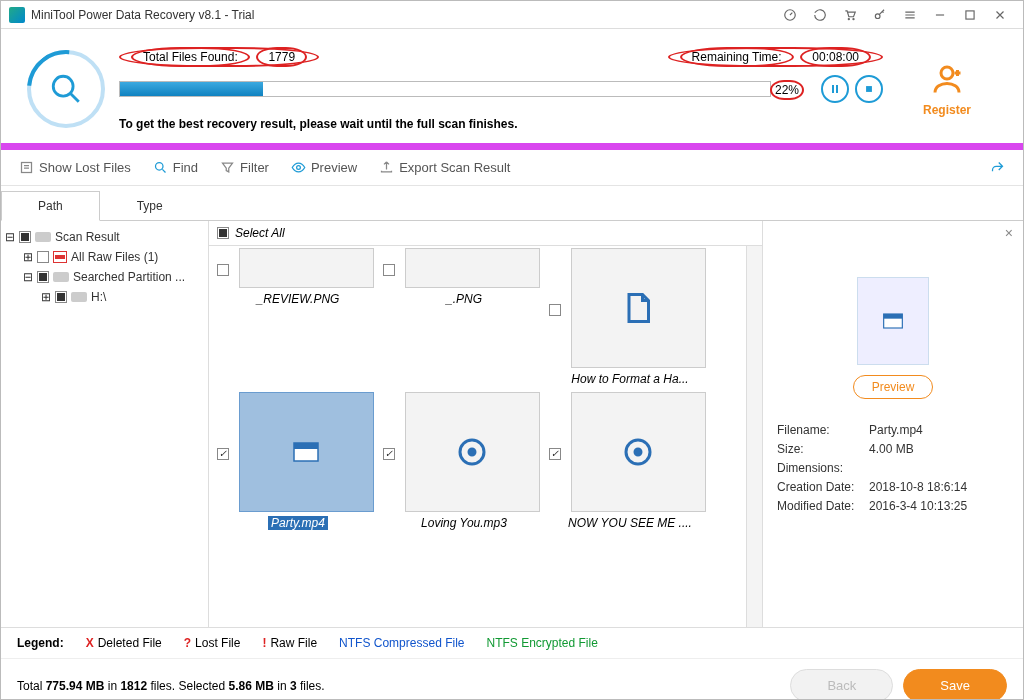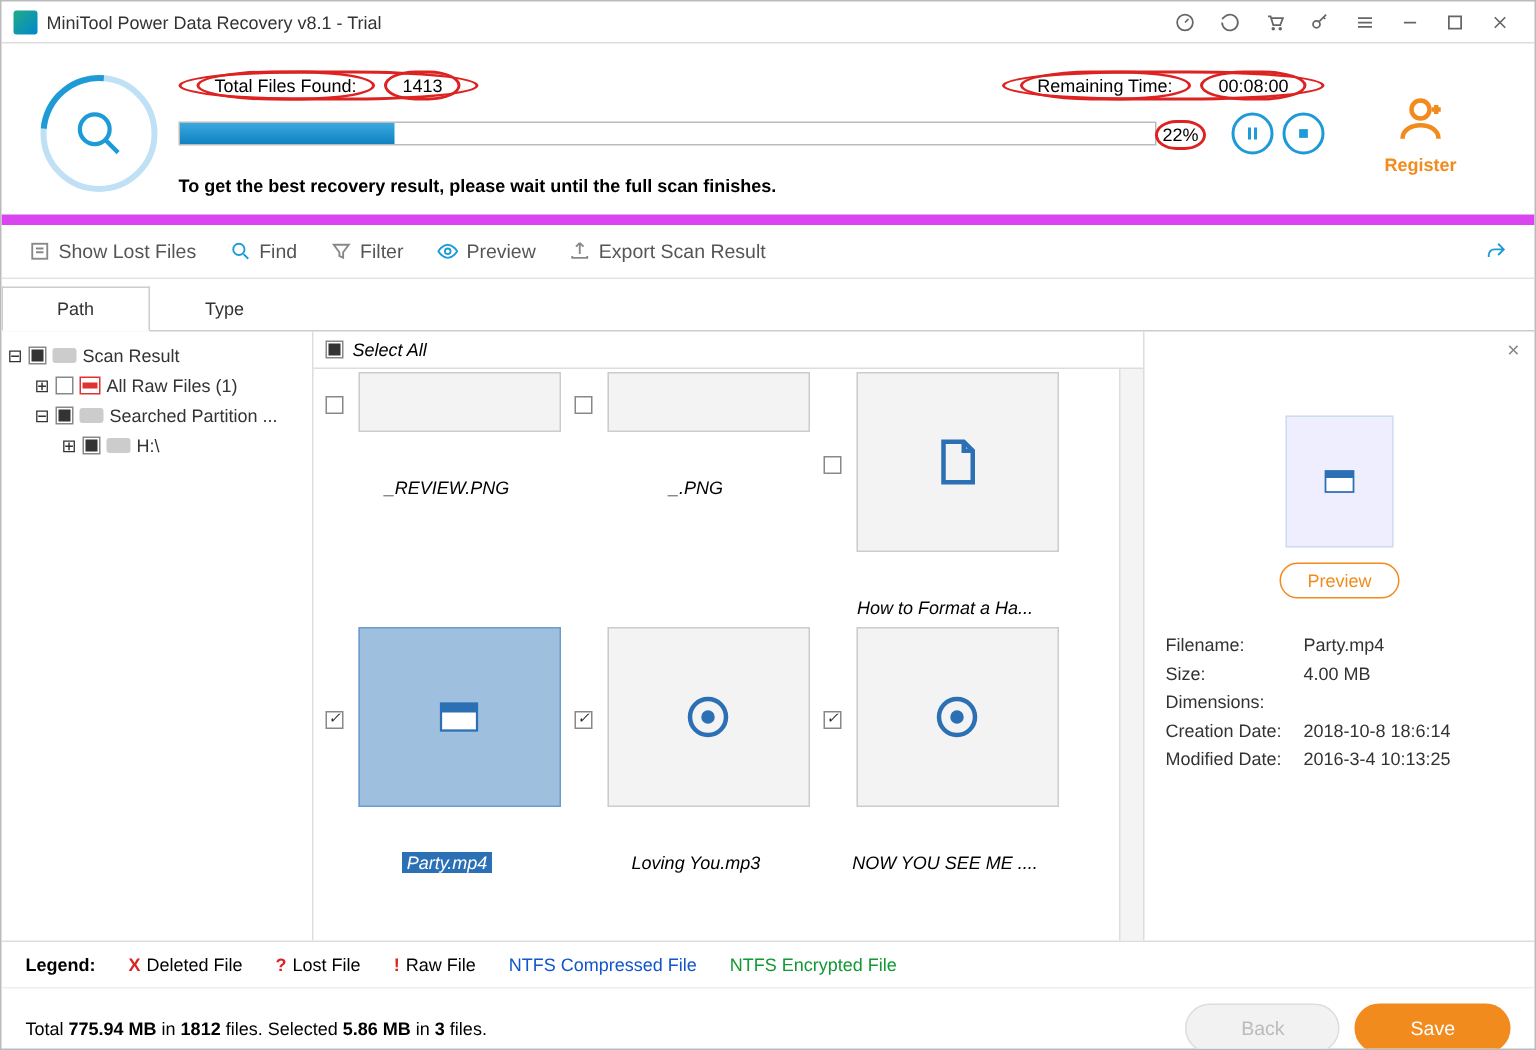--- a/index.html
+++ b/index.html
@@ -58,21 +58,21 @@
 .select-all .cb::after{content:"";display:block;width:8px;height:8px;margin:1px;background:#333;}
 .grid { flex:1; overflow:auto; padding:2px 4px 2px 8px; display:flex; flex-wrap:wrap; gap:6px 4px; align-content:flex-start;}
 .cell { width:162px; }
 .cell .chkrow{display:flex;align-items:center;gap:4px;}
 .cell .cb{width:12px;height:12px;border:1px solid #888;display:inline-block;background:#fff;}
 .cell .cb.chk::after{content:"✓";font-size:10px;line-height:10px;color:#333;display:block;text-align:center;}
 .thumb { width:135px; height:120px; margin:0 auto 4px; background:#f3f3f3; border:1px solid #ccc; display:flex; align-items:center; justify-content:center;}
 .thumb.selected{background:#9fbfdf;border-color:#6a9ccf;}
 .thumb.half{height:40px;}
 .thumb svg{width:36px;height:36px;}
-.fname{text-align:center;font-size:12px;white-space:nowrap;overflow:hidden;text-overflow:ellipsis;margin-top:26px;}
+.fname{text-align:center;font-size:12px;white-space:nowrap;overflow:hidden;text-overflow:ellipsis;}
 .fname .sel{background:#2b6fb5;color:#fff;padding:0 3px;}
 
 .preview { width:260px; padding:10px 14px; font-size:12px; color:#333; position:relative;}
 .preview .close{position:absolute;right:10px;top:4px;color:#888;font-size:14px;}
 .pv-thumb{width:72px;height:88px;margin:46px auto 10px;background:#eef;border:1px solid #cde;display:flex;align-items:center;justify-content:center;}
 .pv-btn{display:block;margin:4px auto 24px;padding:4px 18px;border:1px solid #f28b1e;border-radius:14px;color:#f28b1e;background:#fff;font-size:12px;}
 .meta-row{display:flex;margin:5px 0;}
 .meta-row .k{width:92px;}
 
 
@@ -146,21 +146,21 @@
 
 <div class="progress-row">
   <div class="magnify-badge">
     <svg viewBox="0 0 24 24" fill="none" stroke-width="2">
         <circle cx="10" cy="10" r="7"></circle>
         <path d="M15 15l6 6"></path>
       </svg>
   </div>
   <div class="progress-main">
     <div class="progress-top">
-      <span><span>Total Files Found:</span>&nbsp;&nbsp;<span>1413</span></span>
+      <span><span>Total Files Found:</span>&nbsp;&nbsp;<span>1779</span></span>
       <span><span>Remaining Time:</span>&nbsp;&nbsp;<span>00:08:00</span></span>
     </div>
     <div style="display:flex;align-items:center;gap:44px;">
       <div class="progress-bar" style="flex:1;">
         <div class="progress-fill"></div>
         <div class="progress-pct">22%</div>
       </div>
       <div style="display:flex;">
         <div class="round-btn">
             <svg width="12" height="12" viewBox="0 0 24 24" fill="#1e9bd6">

